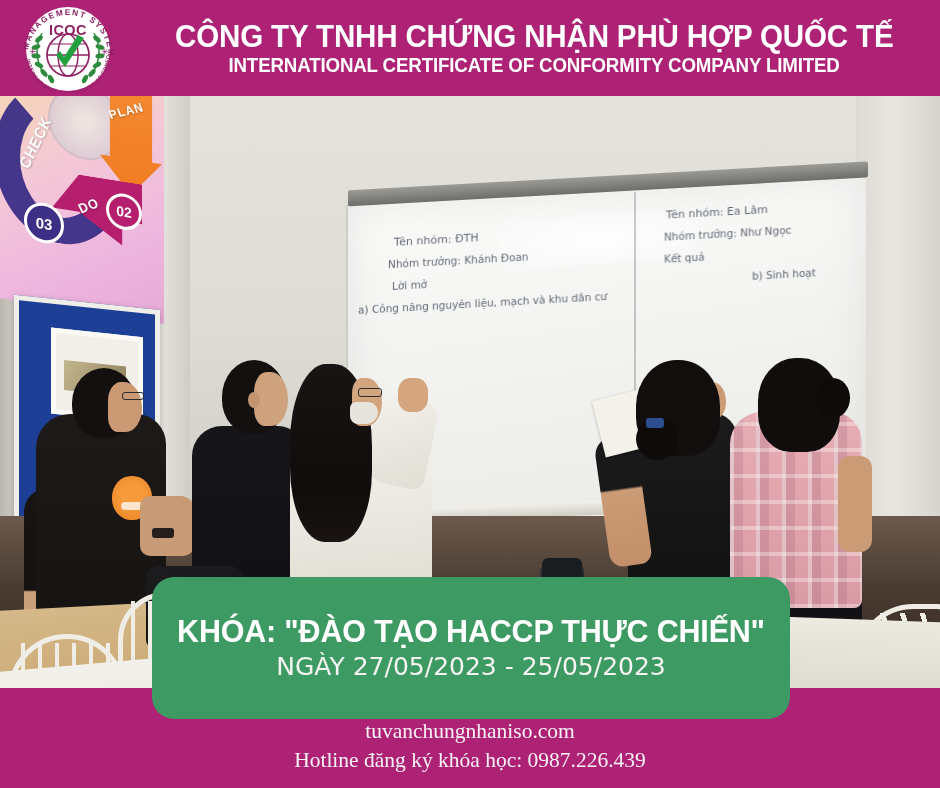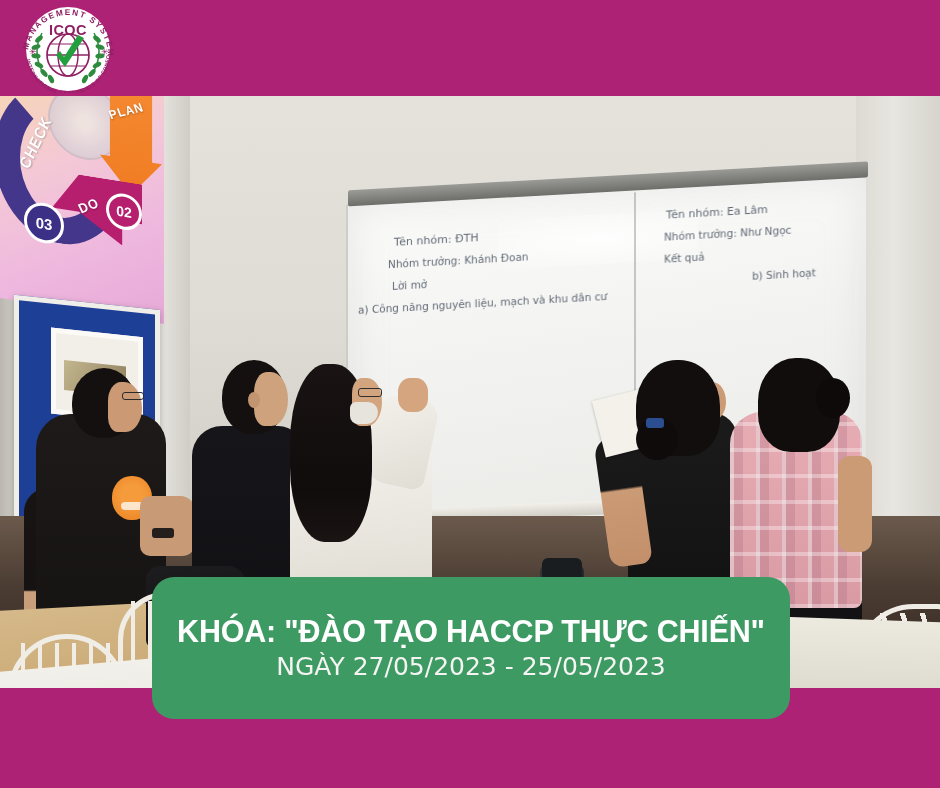--- a/index.html
+++ b/index.html
@@ -547,20 +547,24 @@
 
         <text x="56" y="30" text-anchor="middle" font-family="Liberation Sans, sans-serif" font-size="14.5" font-weight="bold" fill="#8e1f63" letter-spacing="0.4">ICOC</text>
 
         <path d="M44,50 L53,62 L72,33 L66,30 L52,52 L48,46 Z" fill="#23a03e"></path>
 
         <text x="17" y="50" font-size="9" fill="#8e1f63">✳</text>
         <text x="89" y="50" font-size="9" fill="#8e1f63">✳</text>
       </svg>
     </div>
 
+    <div class="header-text">
+      <div class="head-line1">CÔNG TY TNHH CHỨNG NHẬN PHÙ HỢP QUỐC TẾ</div>
+      <div class="head-line2">INTERNATIONAL CERTIFICATE OF CONFORMITY COMPANY LIMITED</div>
+    </div>
   </div>
 
   <div class="photo">
 
     <div class="ph wall-back"></div>
     <div class="ph wall-right-col"></div>
     <div class="ph wall-edge-left"></div>
     <div class="ph wall-left-col"></div>
 
     <div class="ph pdca">
@@ -662,19 +666,23 @@
     </div>
     <div class="ph chair chair-a">
       <div class="chair-slats"></div>
     </div>
 
     <div class="ph table-white-front"></div>
     <div class="ph tablet"></div>
 
   </div>
 
+  <div class="footer">
+    <div class="footer-line">tuvanchungnhaniso.com</div>
+    <div class="footer-line">Hotline đăng ký khóa học: 0987.226.439</div>
+  </div>
 
   <div class="banner">
     <div class="banner-title">KHÓA: "ĐÀO TẠO HACCP THỰC CHIẾN"</div>
     <div class="banner-sub">NGÀY 27/05/2023 - 25/05/2023</div>
   </div>
 
 </div>
 
 </body></html>

